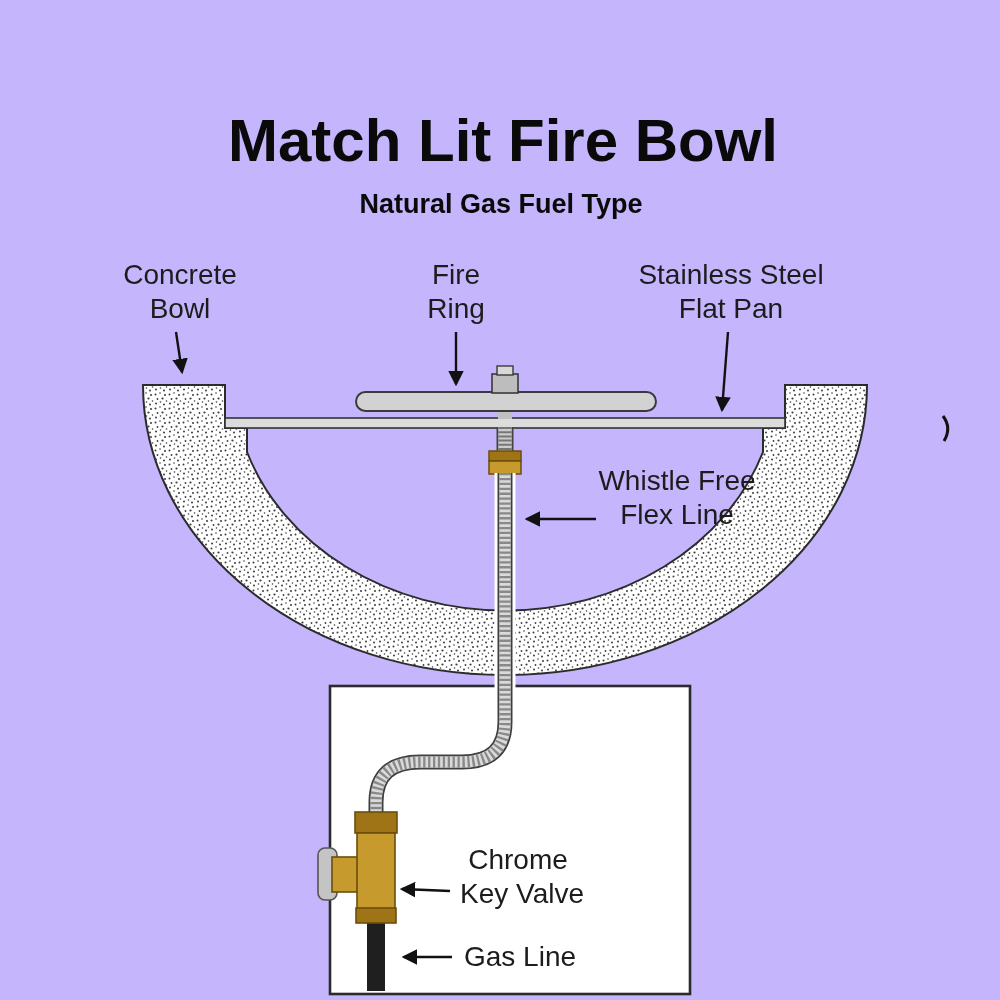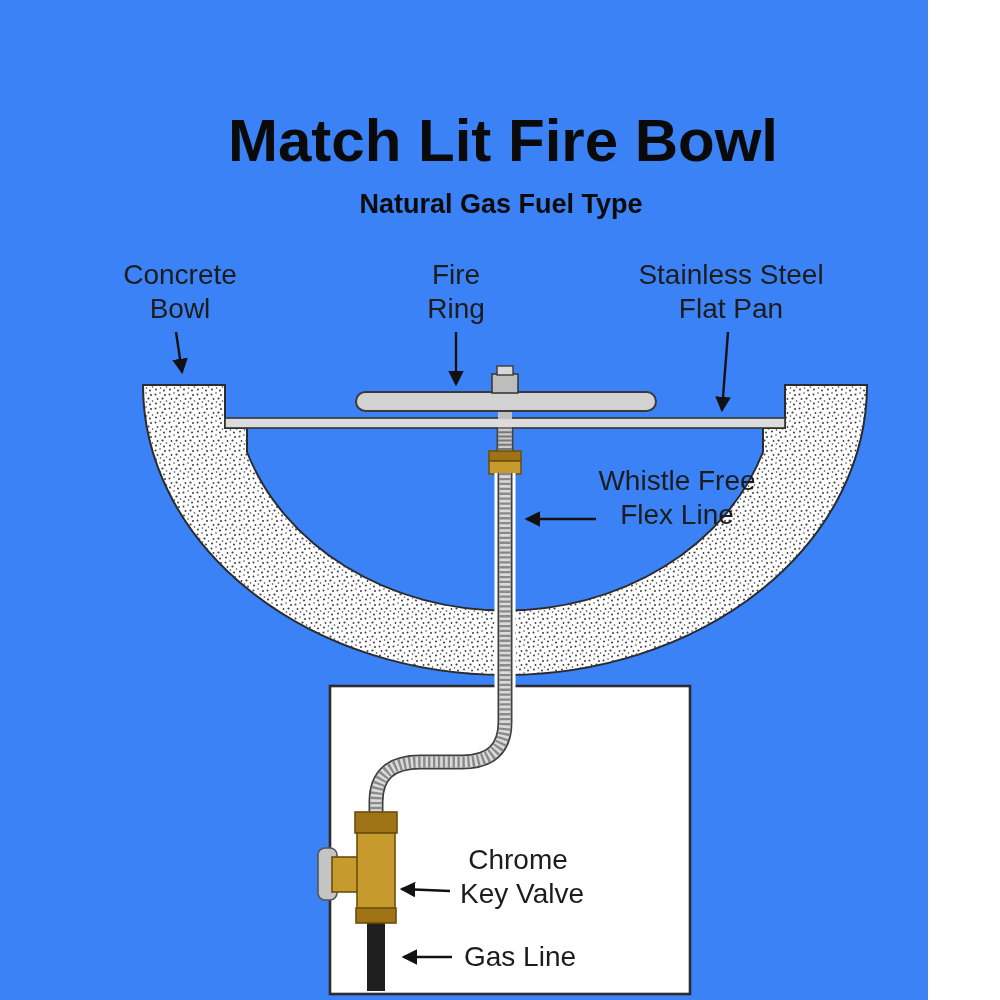--- a/index.html
+++ b/index.html
@@ -1,16 +1,16 @@
 <!DOCTYPE html>
 <html><head>
 <meta charset="utf-8">
 <style>
   html,body{margin:0;padding:0;background:#ffffff;}
-  .page{width:928px;height:1000px;background:#3b82f6;position:relative;overflow:hidden;}
+  .page{width:1000px;height:1000px;background:#c4b5fd;position:relative;overflow:hidden;}
   svg{display:block;}
   text{fill:#0a0a0a;}
   .title{font-family:"Liberation Sans",sans-serif;font-size:60px;font-weight:800;}
   .subtitle{font-family:"Liberation Sans",sans-serif;font-size:27px;font-weight:700;}
   .lbl{font-family:"Liberation Sans",sans-serif;font-size:28px;font-weight:400;fill:#1c1c1c;}
   .arrow{stroke:#111;stroke-width:2.4;fill:none;}
 </style>
 </head>
 <body>
 

